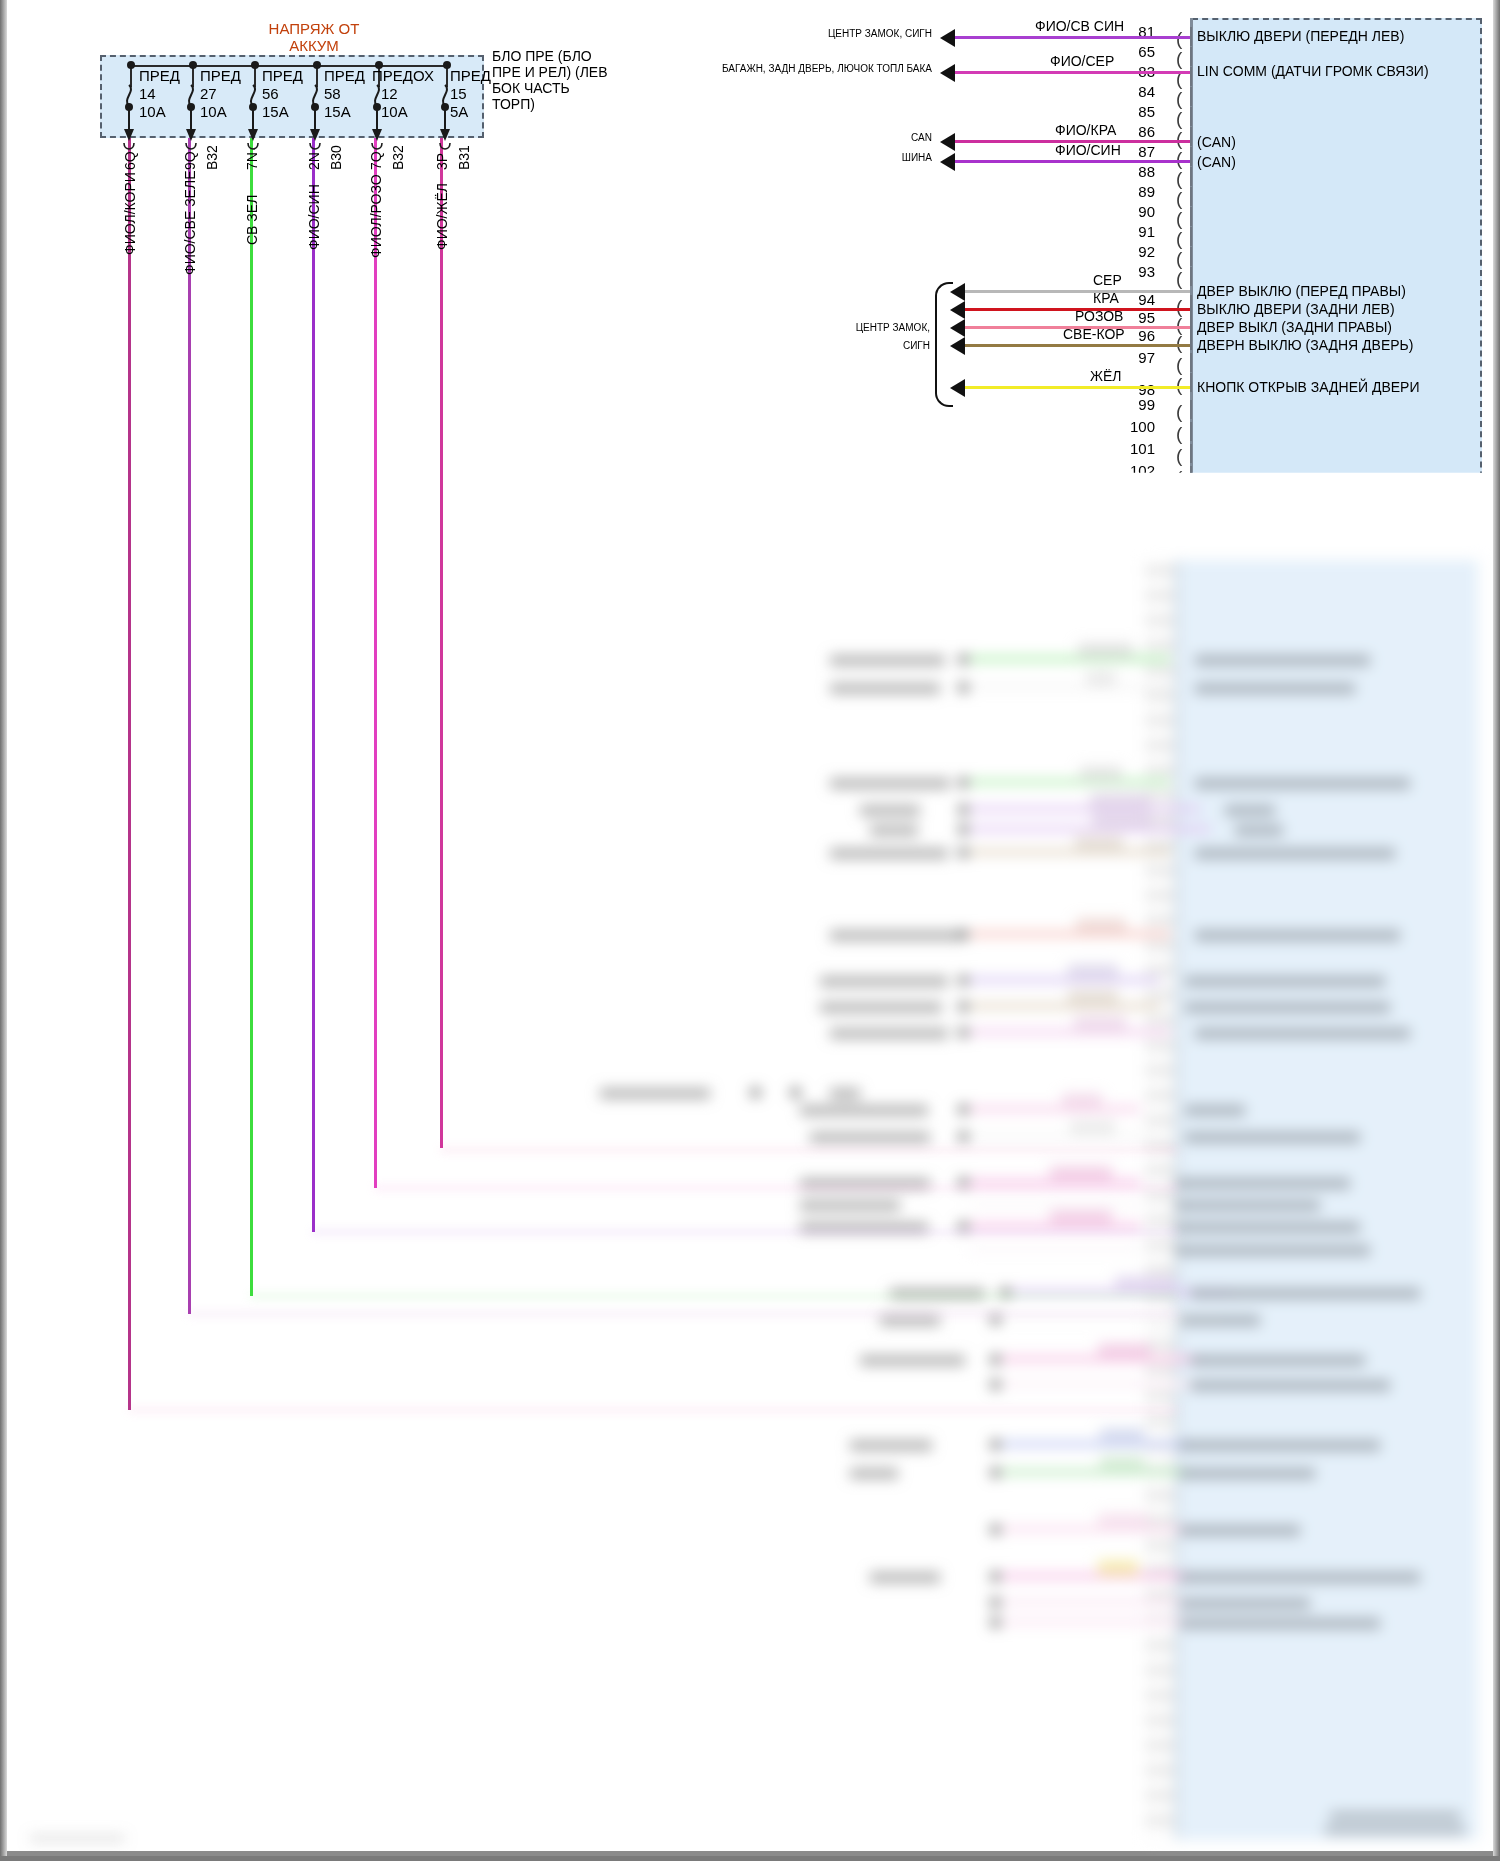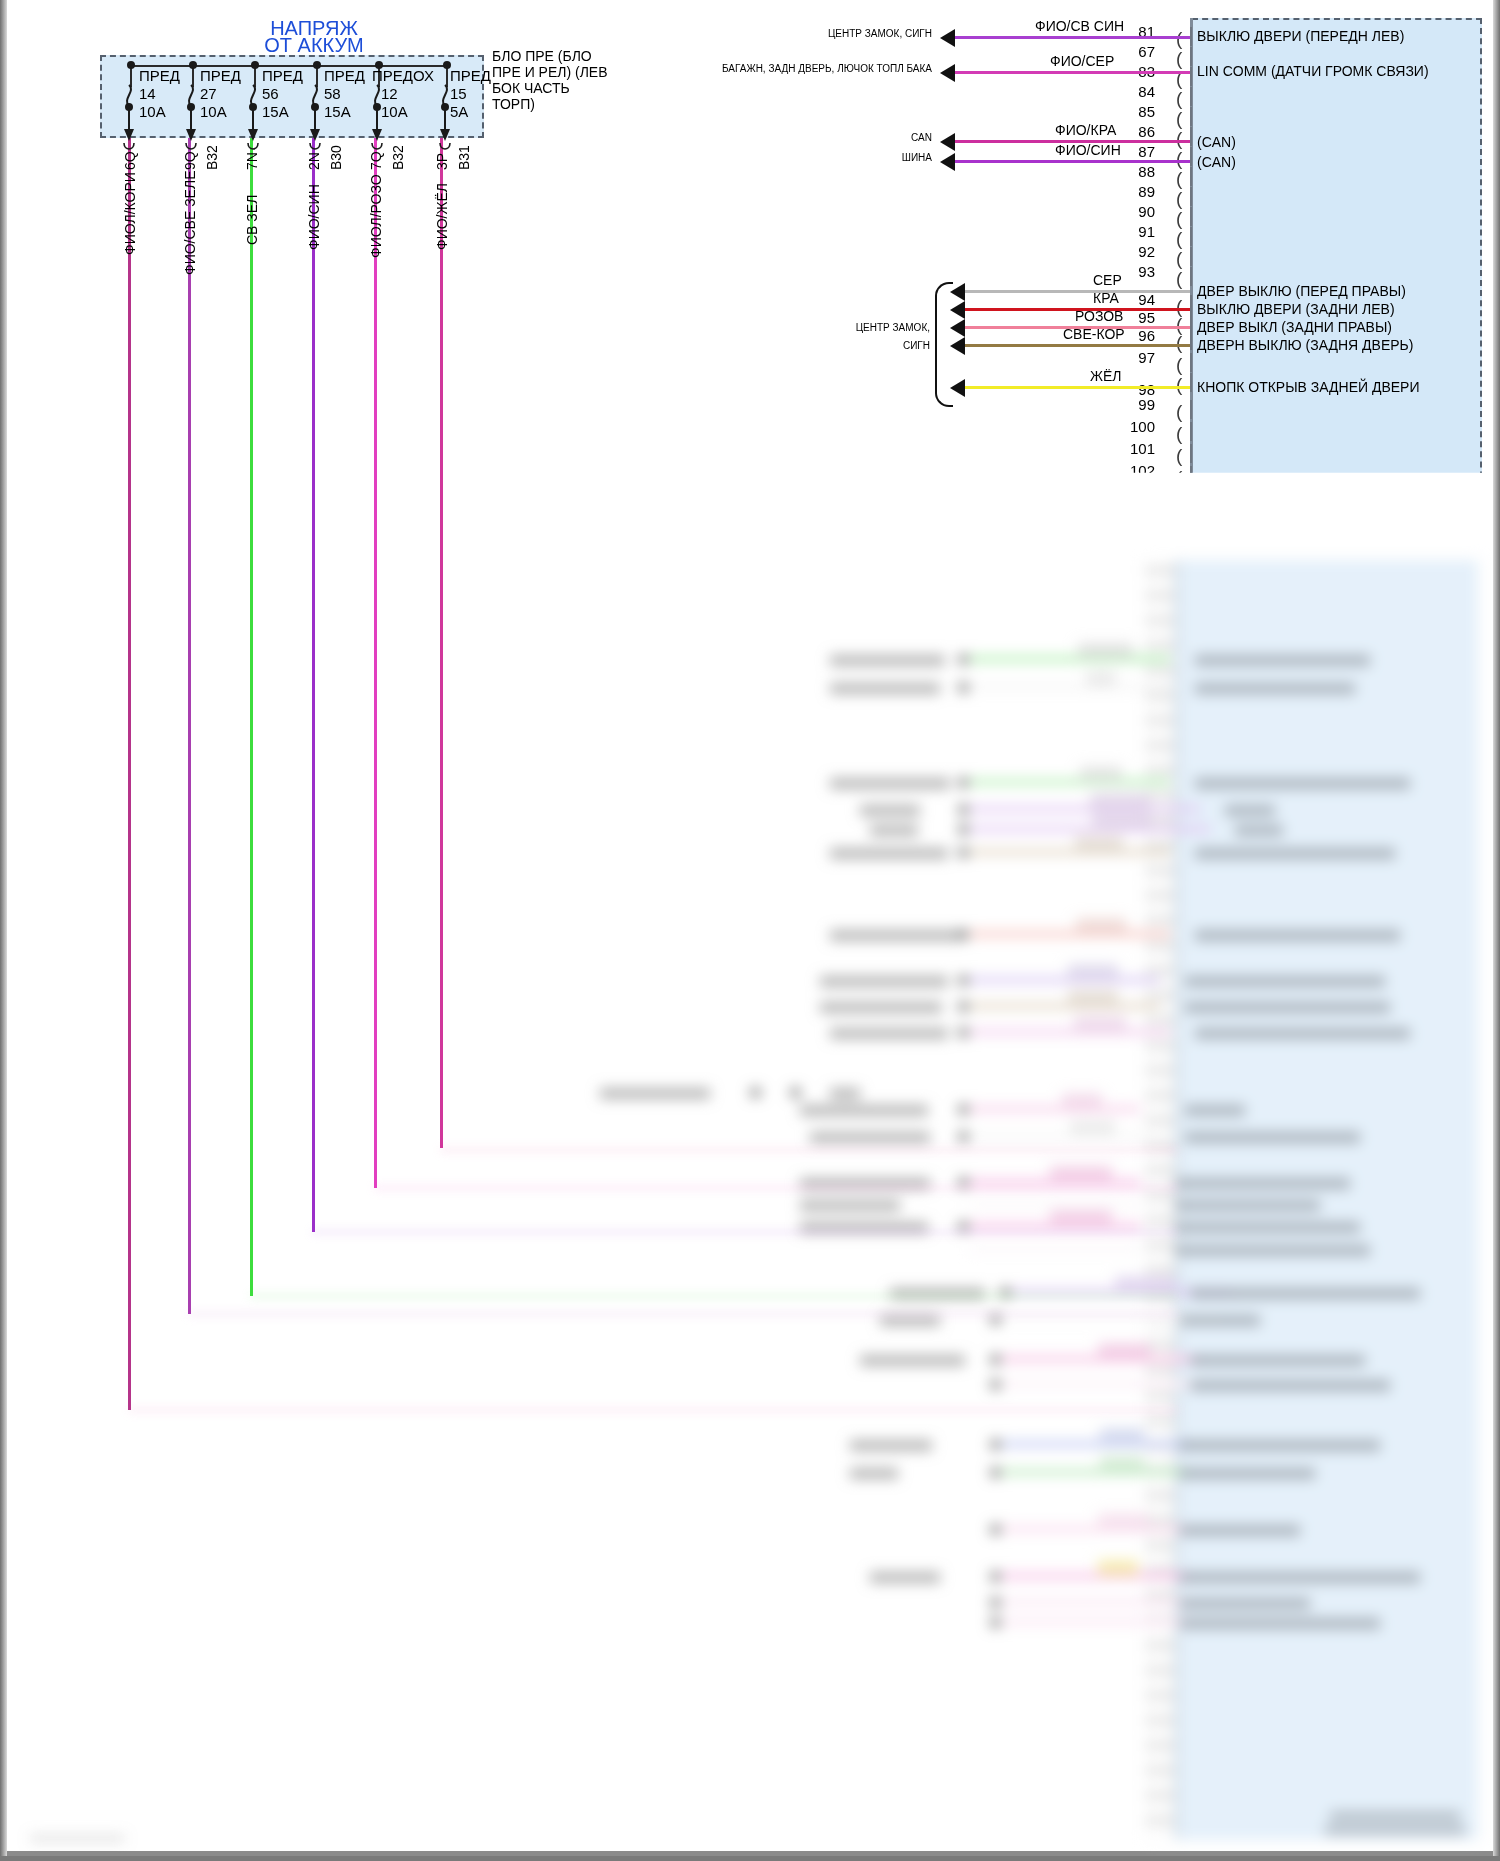--- a/index.html
+++ b/index.html
@@ -37,21 +37,21 @@
   
   .fusebox {
     position:absolute; left:100px; top:55px; width:384px; height:83px;
     background:#d8eaf8; border:2px dashed #55606e;
   }
   .busbar { position:absolute; background:#2b2b2b; }
   .fuse-label { position:absolute; font-size:15px; color:#000; white-space:nowrap; }
   .node-dot { position:absolute; width:8px; height:8px; border-radius:50%; background:#1a1a1a; }
 
   .fuse-ttl { position:absolute; left:254px; top:20px; width:120px; text-align:center;
-              font-size:20px; line-height:17px; color:#1d4ed8; }
+              font-size:15px; line-height:17px; color:#c2410c; }
 
   .fusebox-name { position:absolute; left:492px; top:48px; width:120px;
                   font-size:14px; line-height:16px; color:#000; }
 
   
   .vlabel {
     position:absolute; font-size:14px; color:#000; white-space:nowrap;
     transform-origin: 0 0; transform: rotate(-90deg);
   }
 
@@ -450,21 +450,21 @@
 
       <div class="pin-num" style="top:23px;right:345px;">81</div>
       <div class="pin-bracket" style="top:34px;">(</div>
       <div class="pin-bar" style="top:27px;"></div>
       <div class="pin-desc" style="top:28px;">ВЫКЛЮ ДВЕРИ (ПЕРЕДН ЛЕВ)</div>
       <div class="wire-h" style="left:955px;top:36px;width:235px;background:#a83fd0;"></div>
       <div class="wire-name" style="left:1035px;top:18px;">ФИО/СВ СИН</div>
       <div class="arrow-left" style="left:940px;top:29px;"></div>
       <div class="left-text" style="left:800px;top:28px;width:132px;">ЦЕНТР ЗАМОК, СИГН</div>
 
-      <div class="pin-num" style="top:43px;right:345px;">67</div>
+      <div class="pin-num" style="top:43px;right:345px;">65</div>
       <div class="pin-bracket" style="top:54px;">(</div>
       <div class="pin-bar" style="top:47px;"></div>
 
       <div class="pin-num" style="top:63px;right:345px;">83</div>
       <div class="pin-bracket" style="top:74px;">(</div>
       <div class="pin-bar" style="top:67px;"></div>
       <div class="pin-desc" style="top:63px;">LIN COMM (ДАТЧИ ГРОМК СВЯЗИ)</div>
       <div class="wire-h" style="left:955px;top:71px;width:235px;background:#d33bb5;"></div>
       <div class="wire-name" style="left:1050px;top:53px;">ФИО/СЕР</div>
       <div class="arrow-left" style="left:940px;top:64px;"></div>

